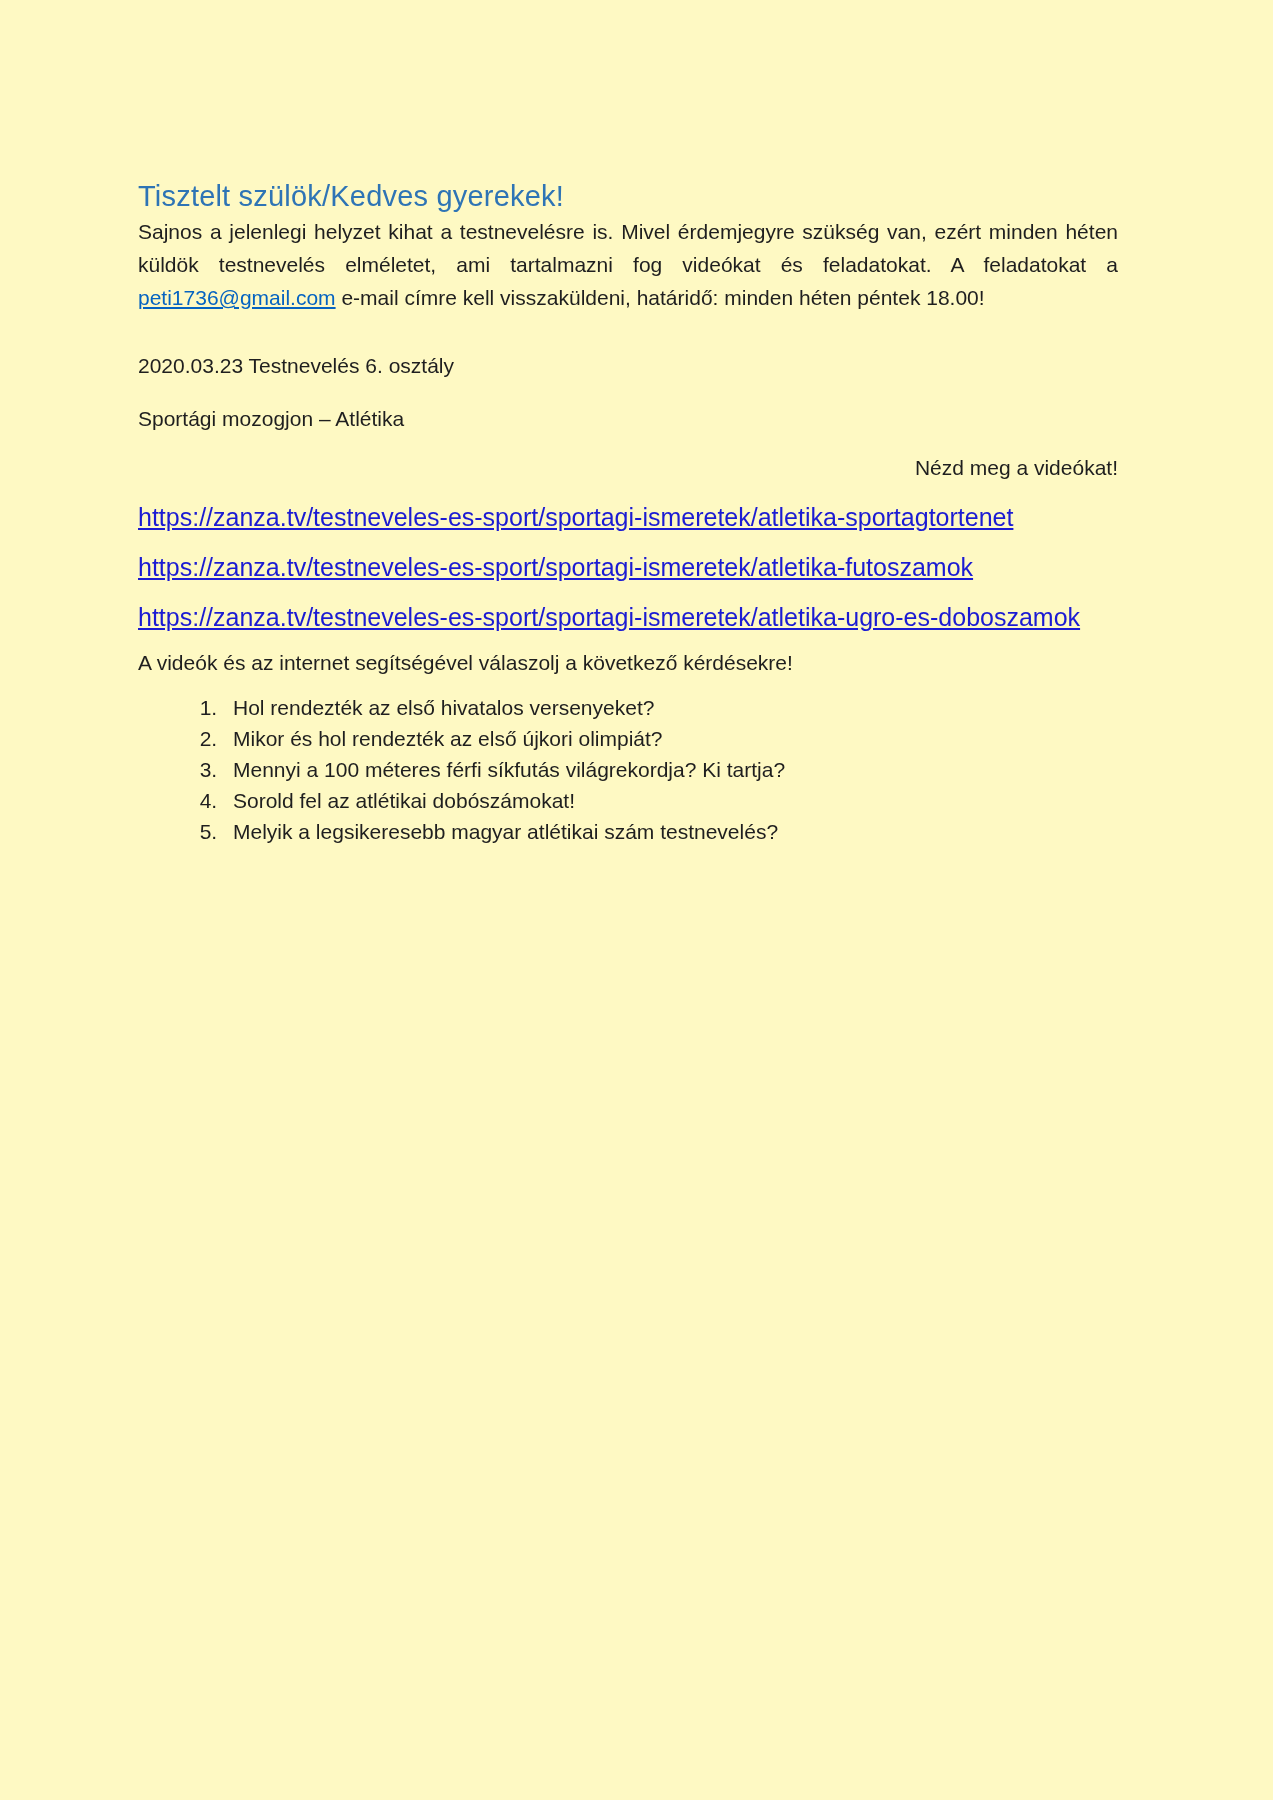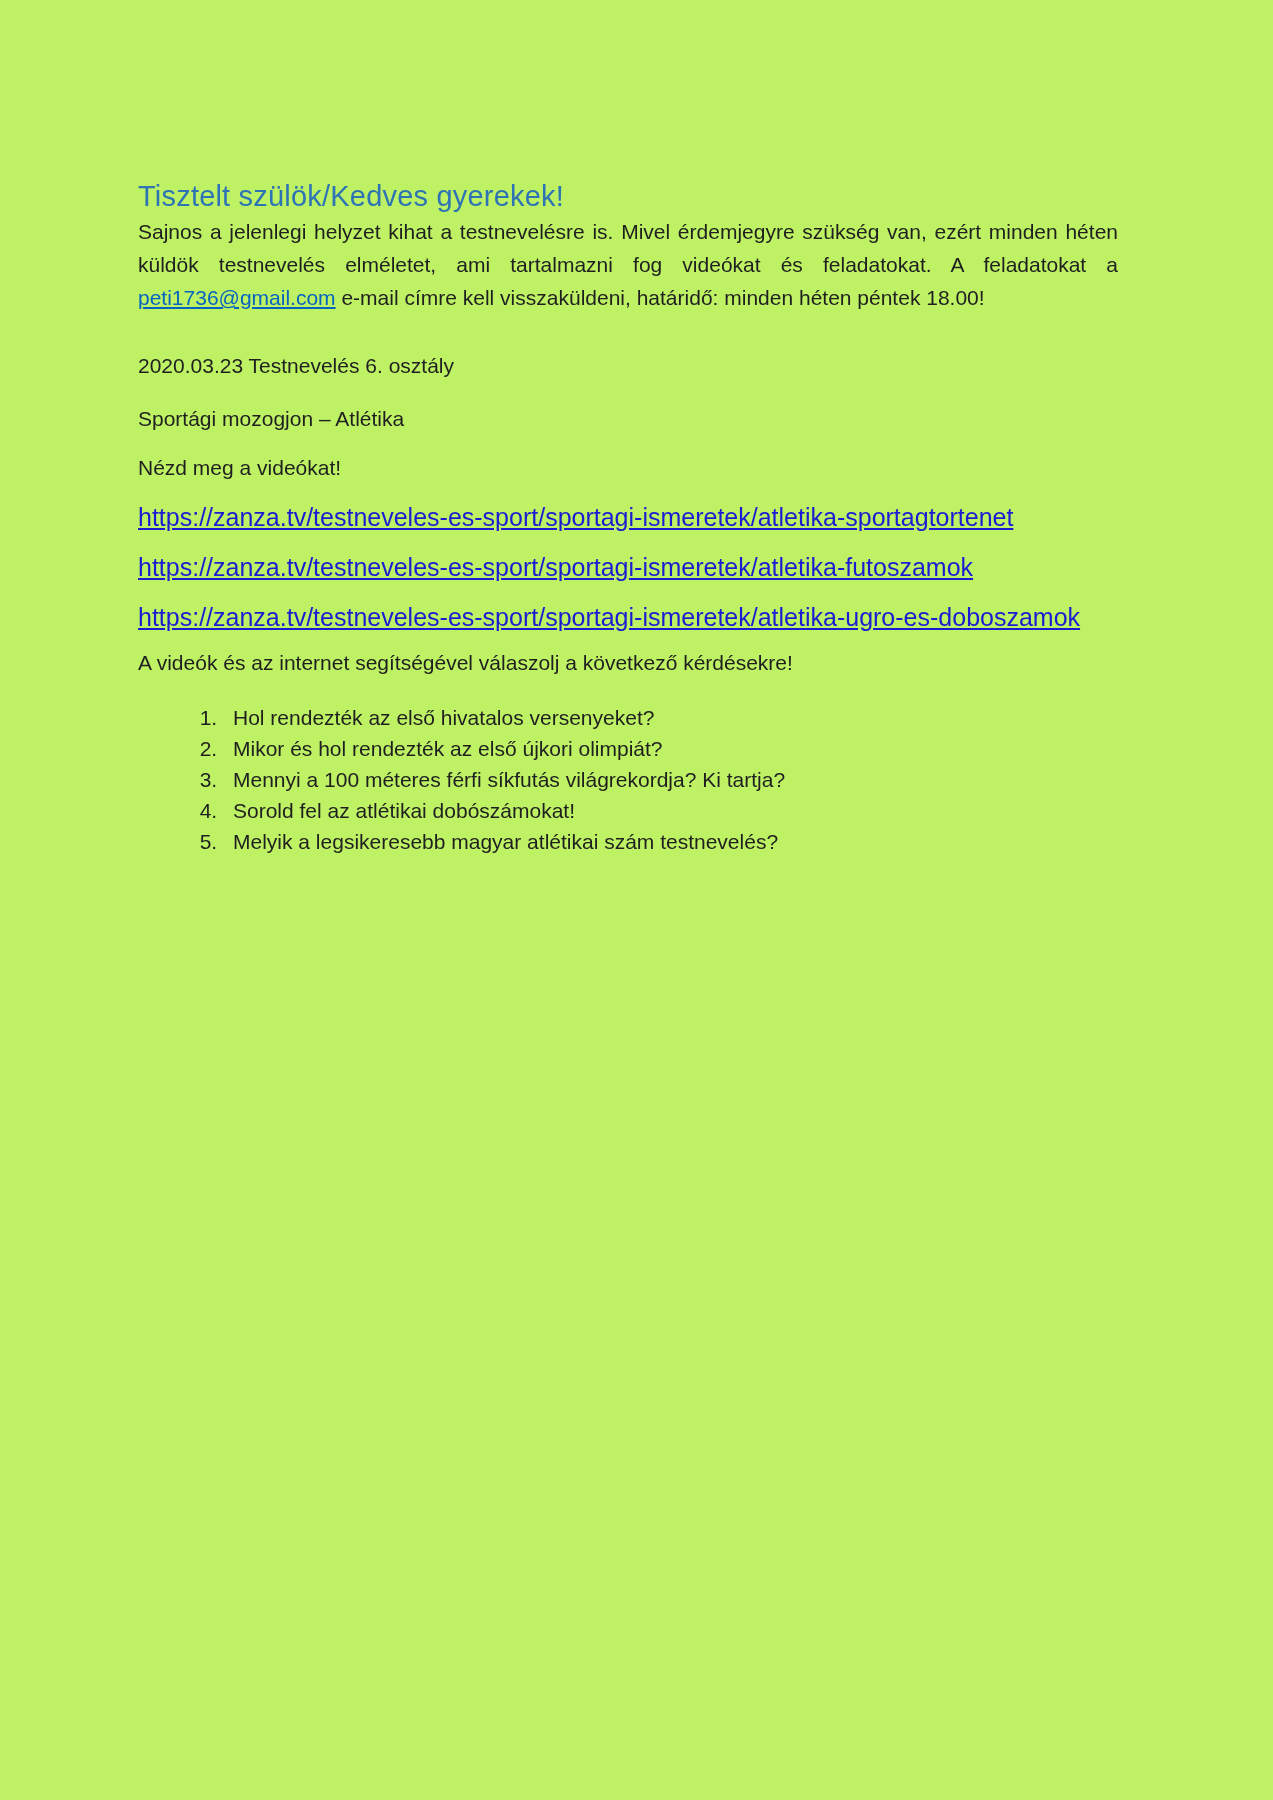--- a/index.html
+++ b/index.html
@@ -9,21 +9,21 @@
   body {
     width: 1273px;
     height: 1800px;
     font-family: "Liberation Sans", sans-serif;
     color: #1f1f1f;
     overflow: hidden;
   }
   .page {
     width: 1273px;
     height: 1800px;
-    background: #bef264;
+    background: #fef9c3;
     position: relative;
   }
   .content {
     padding: 178px 155px 0 138px; 
   }
   h1.doc-heading {
     font-size: 29px;
     line-height: 37px;
     font-weight: 400;
     color: #2E74B5;
@@ -32,37 +32,37 @@
   p.body-par {
     font-size: 21px;
     line-height: 33px;
     color: #1f1f1f;
   }
   p.justified { text-align: justify; }
   p.intro-par    { margin-top: 0; }
   p.encourage-par{ margin-top: 13px; }
   p.date-par     { margin-top: 35px; }
   p.topic-par    { margin-top: 20px; }
-  p.watch-par    { margin-top: 16px; }
+  p.watch-par    { margin-top: 16px; text-align: right; }
   p.link-par     { margin-top: 17px; }
   p.qintro-par   { margin-top: 12px; }
   a.email-link {
     color: #0563C1;
     text-decoration: underline;
     cursor: pointer;
   }
   a.url-link {
     color: #1B1BD3;
     text-decoration: underline;
     cursor: pointer;
     font-size: 25px;
     line-height: 33px;
   }
   ol.question-list {
-    margin-top: 23px;
+    margin-top: 13px;
     padding-left: 85px;
     list-style: decimal;
   }
   ol.question-list li {
     font-size: 21px;
     line-height: 31px;
     color: #1f1f1f;
     padding-left: 10px;
   }
 </style>

